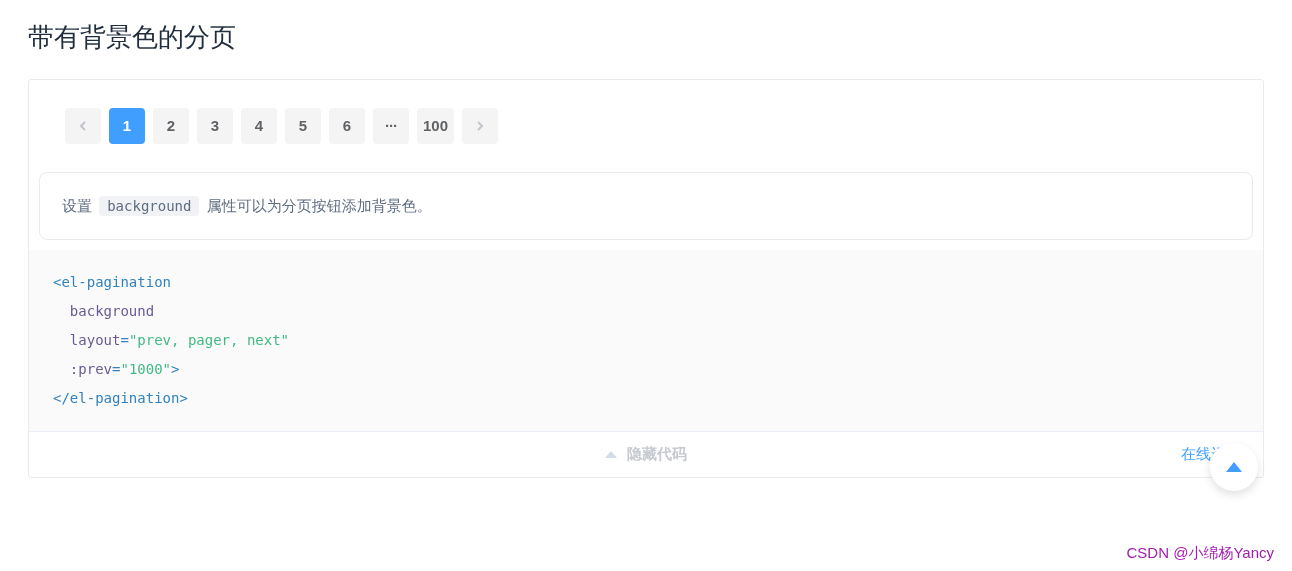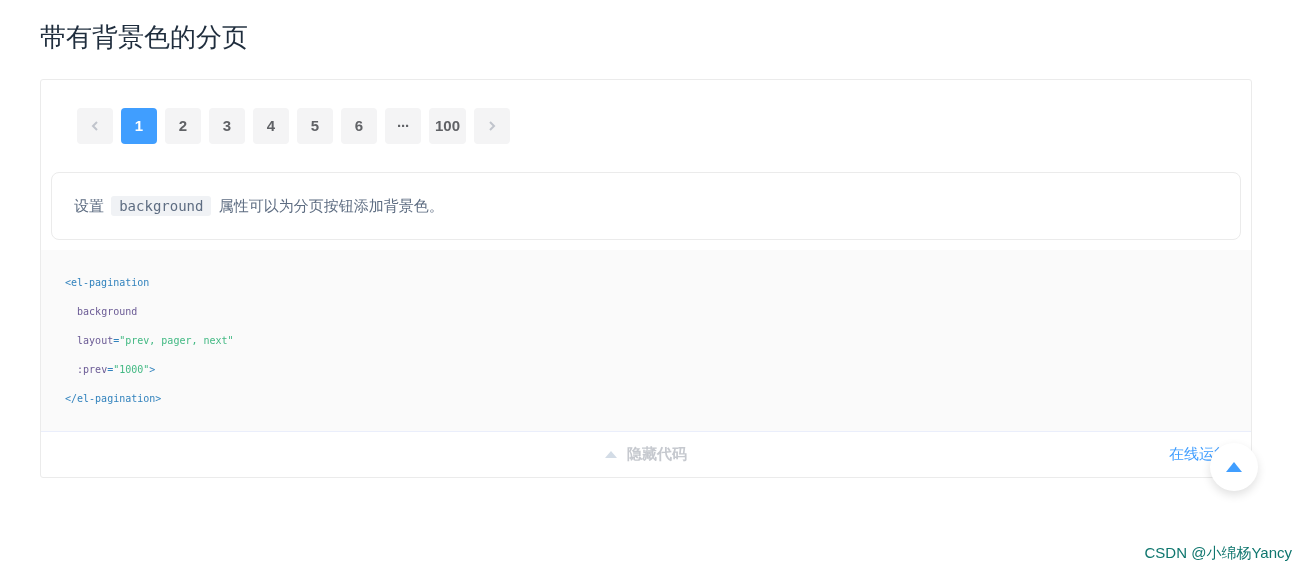--- a/index.html
+++ b/index.html
@@ -9,21 +9,21 @@
     }
     body {
       font-family: -apple-system, BlinkMacSystemFont, "Segoe UI", "PingFang SC", "Hiragino Sans GB", "Microsoft YaHei", sans-serif;
       background: #fff;
       color: #303133;
       width: 1292px;
       height: 571px;
       position: relative;
     }
     .container {
-      padding: 20px 40px;
+      padding: 20px 28px;
     }
     .section-title {
       font-size: 26px;
       font-weight: 400;
       color: #1f2d3d;
       margin-bottom: 24px;
     }
     .demo-block {
       border: 1px solid #ebebeb;
       border-radius: 3px;
@@ -85,21 +85,21 @@
       border-radius: 3px;
       color: #5e6d82;
       font-family: Consolas, Monaco, monospace;
       font-size: 14px;
       margin: 0 3px;
     }
     .code-block {
       padding: 18px 24px 18px 24px;
       background: #fafafa;
       font-family: Consolas, Monaco, monospace;
-      font-size: 10px;
+      font-size: 14px;
       line-height: 29px;
       color: #3182bd;
     }
     .tag { color: #3182bd; }
     .attr-name { color: #6b5b95; }
     .attr-val { color: #42b983; }
     .code-controls {
       border-top: 1px solid #eaeefb;
       height: 46px;
       display: flex;
@@ -145,23 +145,23 @@
     }
     .fab .tri-up {
       width: 0;
       height: 0;
       border-left: 8px solid transparent;
       border-right: 8px solid transparent;
       border-bottom: 10px solid #409eff;
     }
     .watermark {
       position: absolute;
-      right: 0;
+      right: 18px;
       bottom: 8px;
-      color: #0f766e;
+      color: #a21caf;
       font-size: 15px;
     }
   </style>
 </head>
 <body>
 
 <div class="container">
   <h2 class="section-title">带有背景色的分页</h2>
 
   <div class="demo-block">

